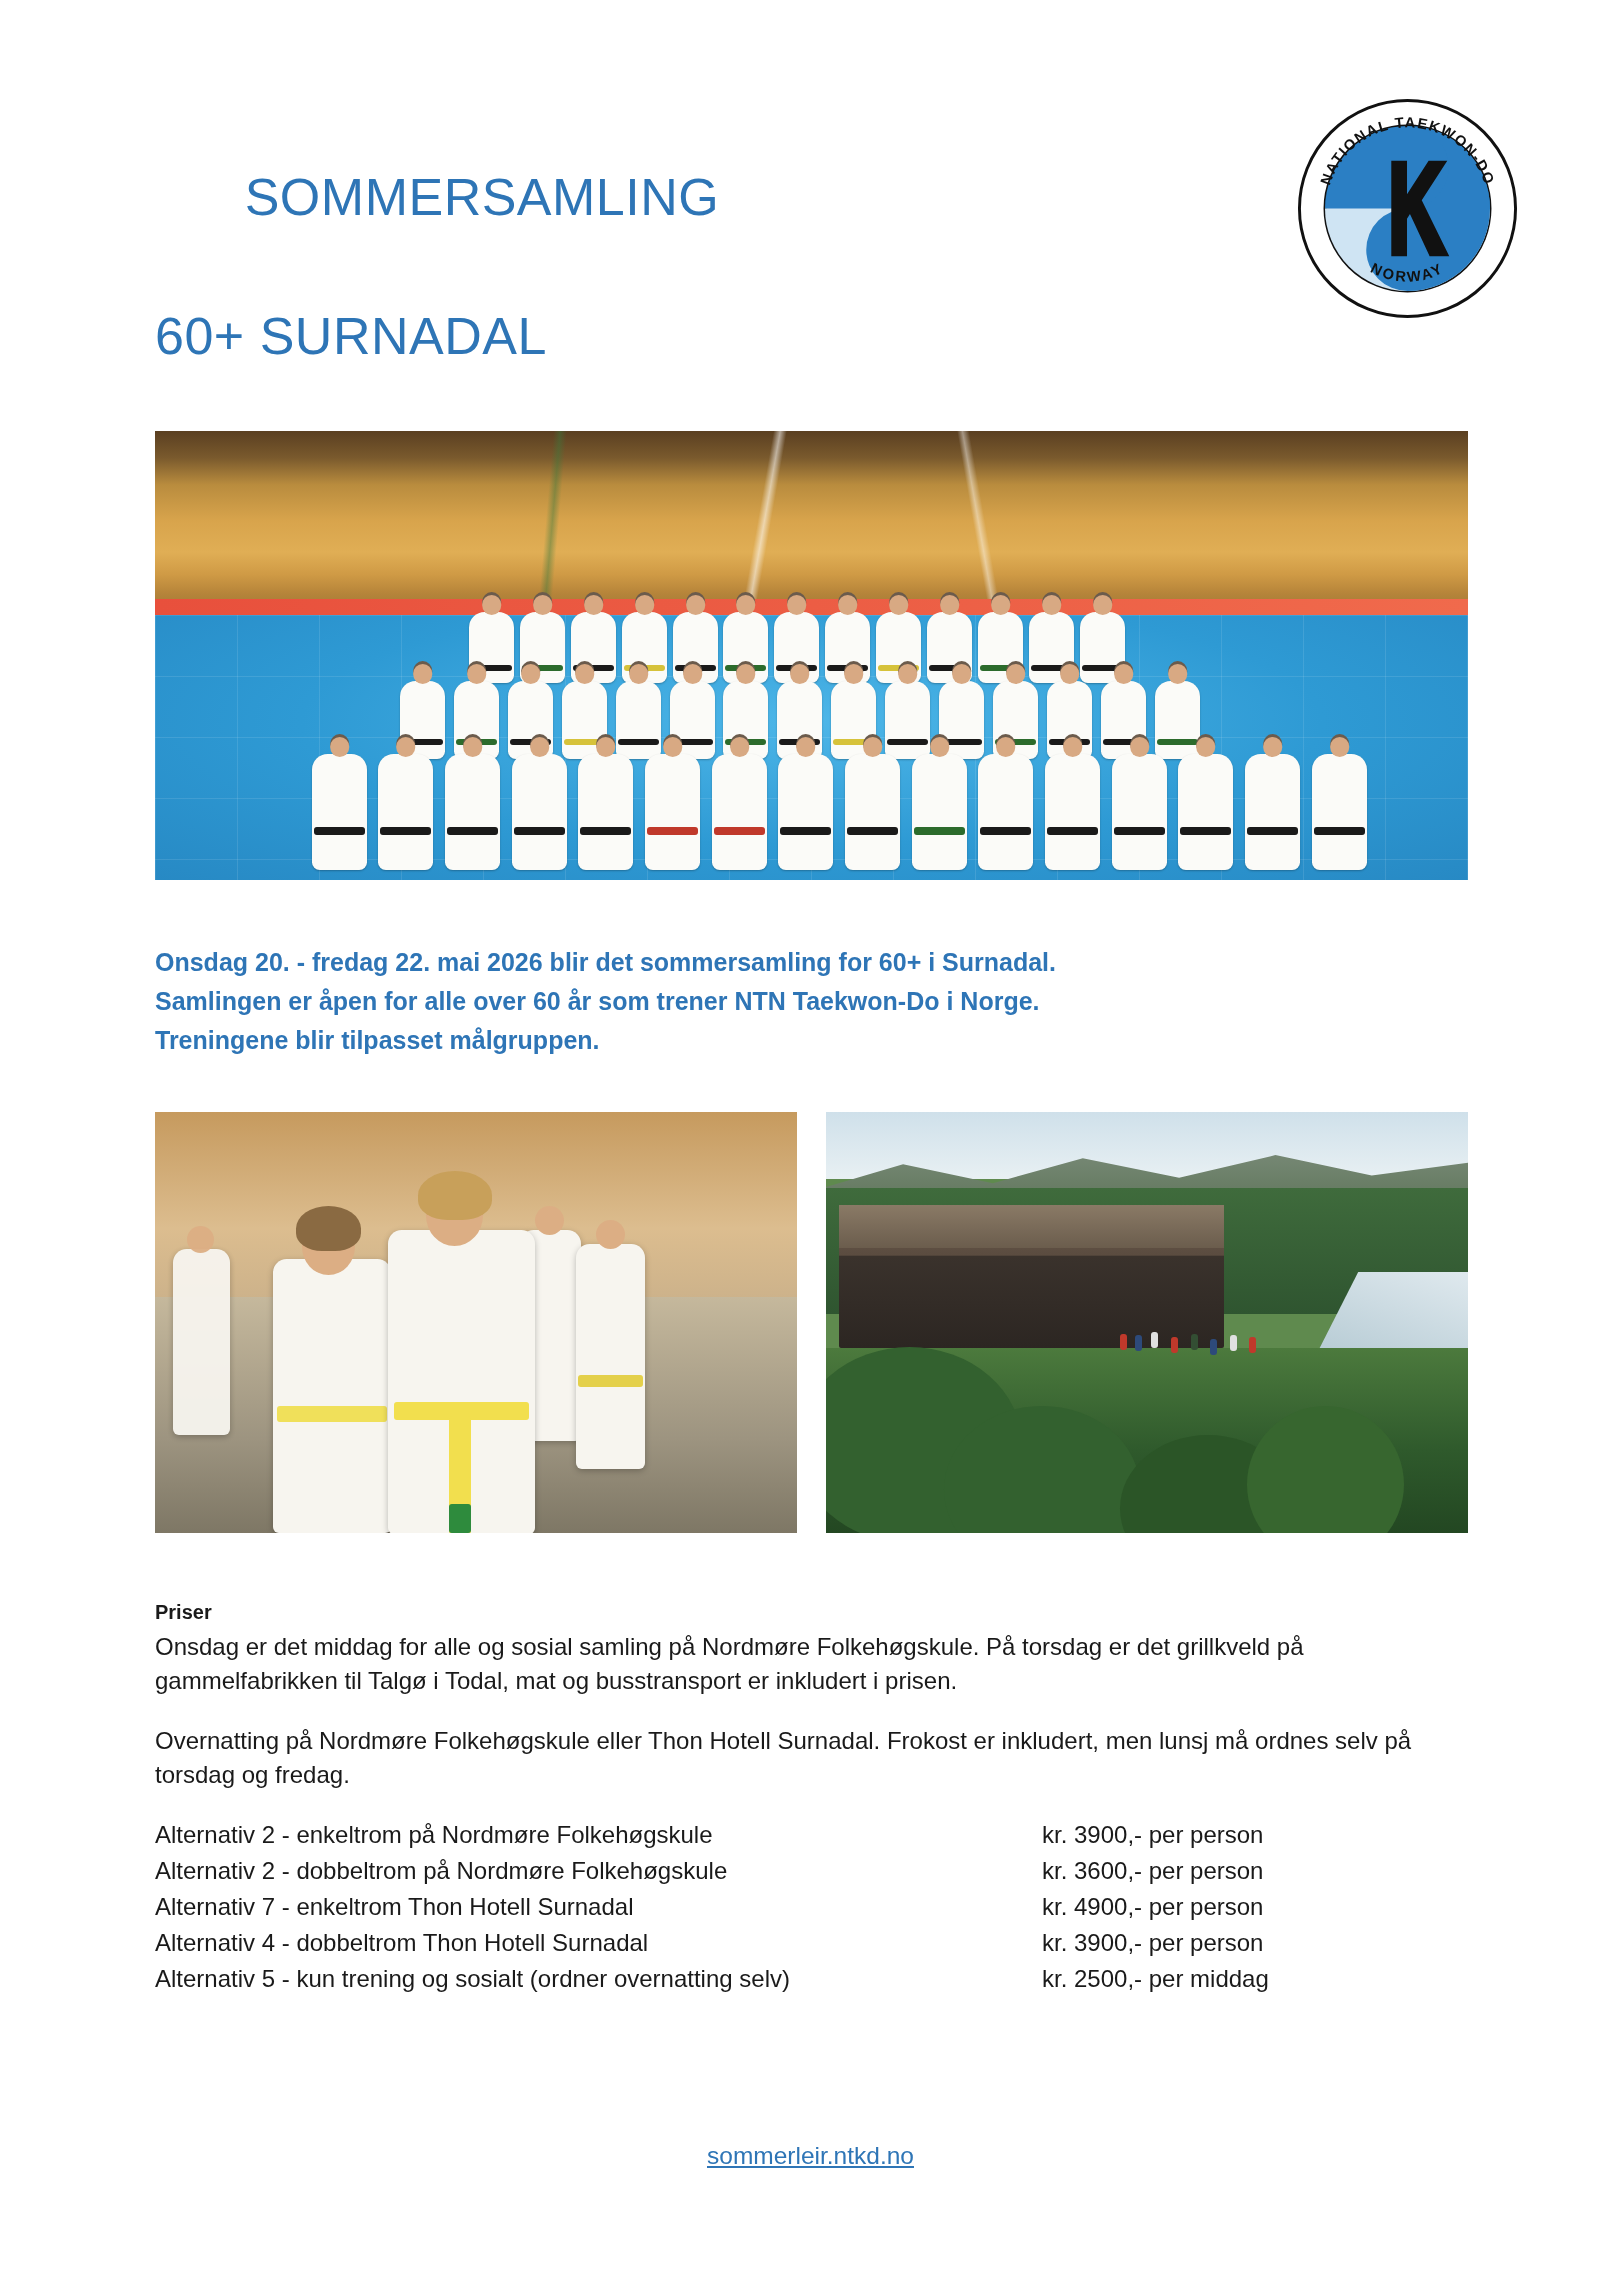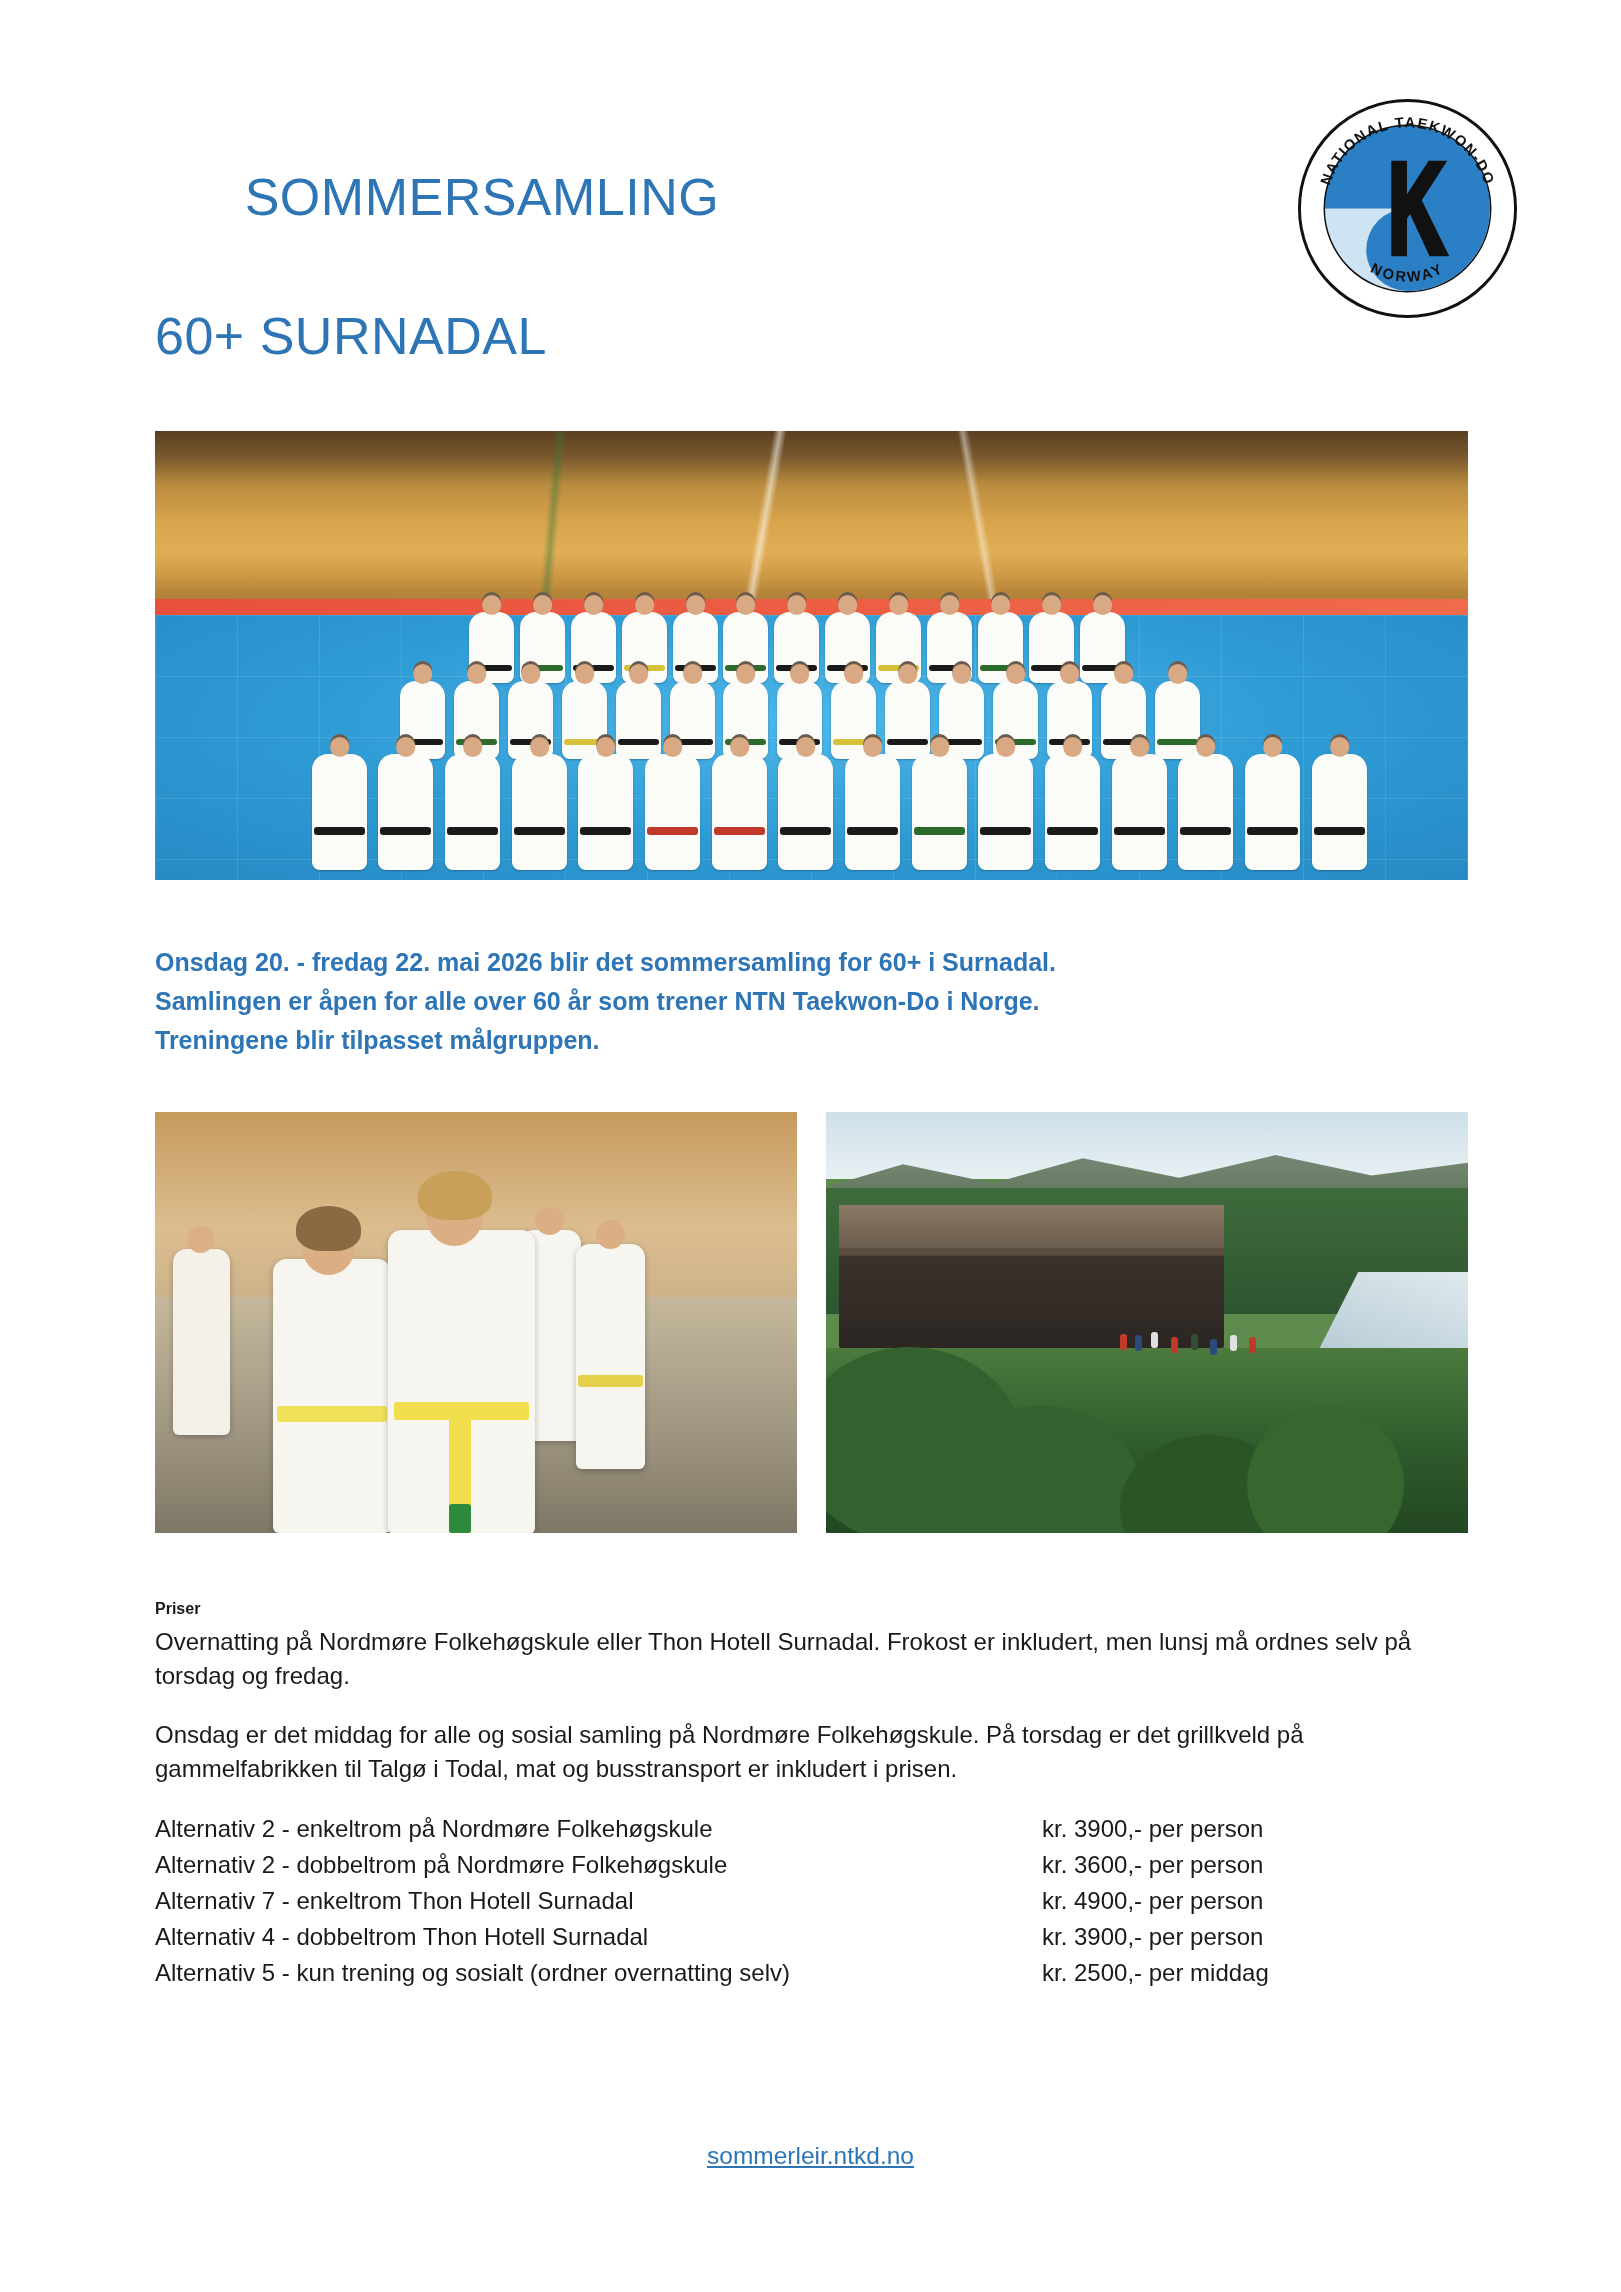--- a/index.html
+++ b/index.html
@@ -210,21 +210,21 @@
     position: absolute;
     left: 155px;
     top: 1598px;
     width: 1313px;
     font-size: 24px;
     line-height: 1.42;
     color: #1a1a1a;
   }
   .prices h3 {
     margin: 0 0 3.9px 0;
-    font-size: 16px;
+    font-size: 20px;
     font-weight: bold;
   }
   .prices p {
     margin: 0 0 25.5px 0;
   }
   .alt-table {
     border-collapse: collapse;
     width: 100%;
     font-size: 24px;
   }
@@ -485,22 +485,22 @@
       <div class="pr-person" style="left:365px; top:222px; background:#334e33;"></div>
       <div class="pr-person" style="left:384px; top:227px; background:#2d4a7a;"></div>
       <div class="pr-person" style="left:404px; top:223px; background:#e0e0e0;"></div>
       <div class="pr-person" style="left:423px; top:225px; background:#c0392b;"></div>
     </div>
 
   </div>
 
   <div class="prices">
     <h3>Priser</h3>
+    <p>Onsdag er det middag for alle og sosial samling på Nordmøre Folkehøgskule. På torsdag er det grillkveld på gammelfabrikken til Talgø i Todal, mat og busstransport er inkludert i prisen.</p>
     <p>Overnatting på Nordmøre Folkehøgskule eller Thon Hotell Surnadal. Frokost er inkludert, men lunsj må ordnes selv på torsdag og fredag.</p>
-    <p>Onsdag er det middag for alle og sosial samling på Nordmøre Folkehøgskule. På torsdag er det grillkveld på gammelfabrikken til Talgø i Todal, mat og busstransport er inkludert i prisen.</p>
 
     <table class="alt-table">
       <tbody>
         <tr>
           <td class="label">Alternativ 2 - enkeltrom på Nordmøre Folkehøgskule</td>
           <td class="price">kr. 3900,- per person</td>
         </tr>
         <tr>
           <td class="label">Alternativ 2 - dobbeltrom på Nordmøre Folkehøgskule</td>
           <td class="price">kr. 3600,- per person</td>

